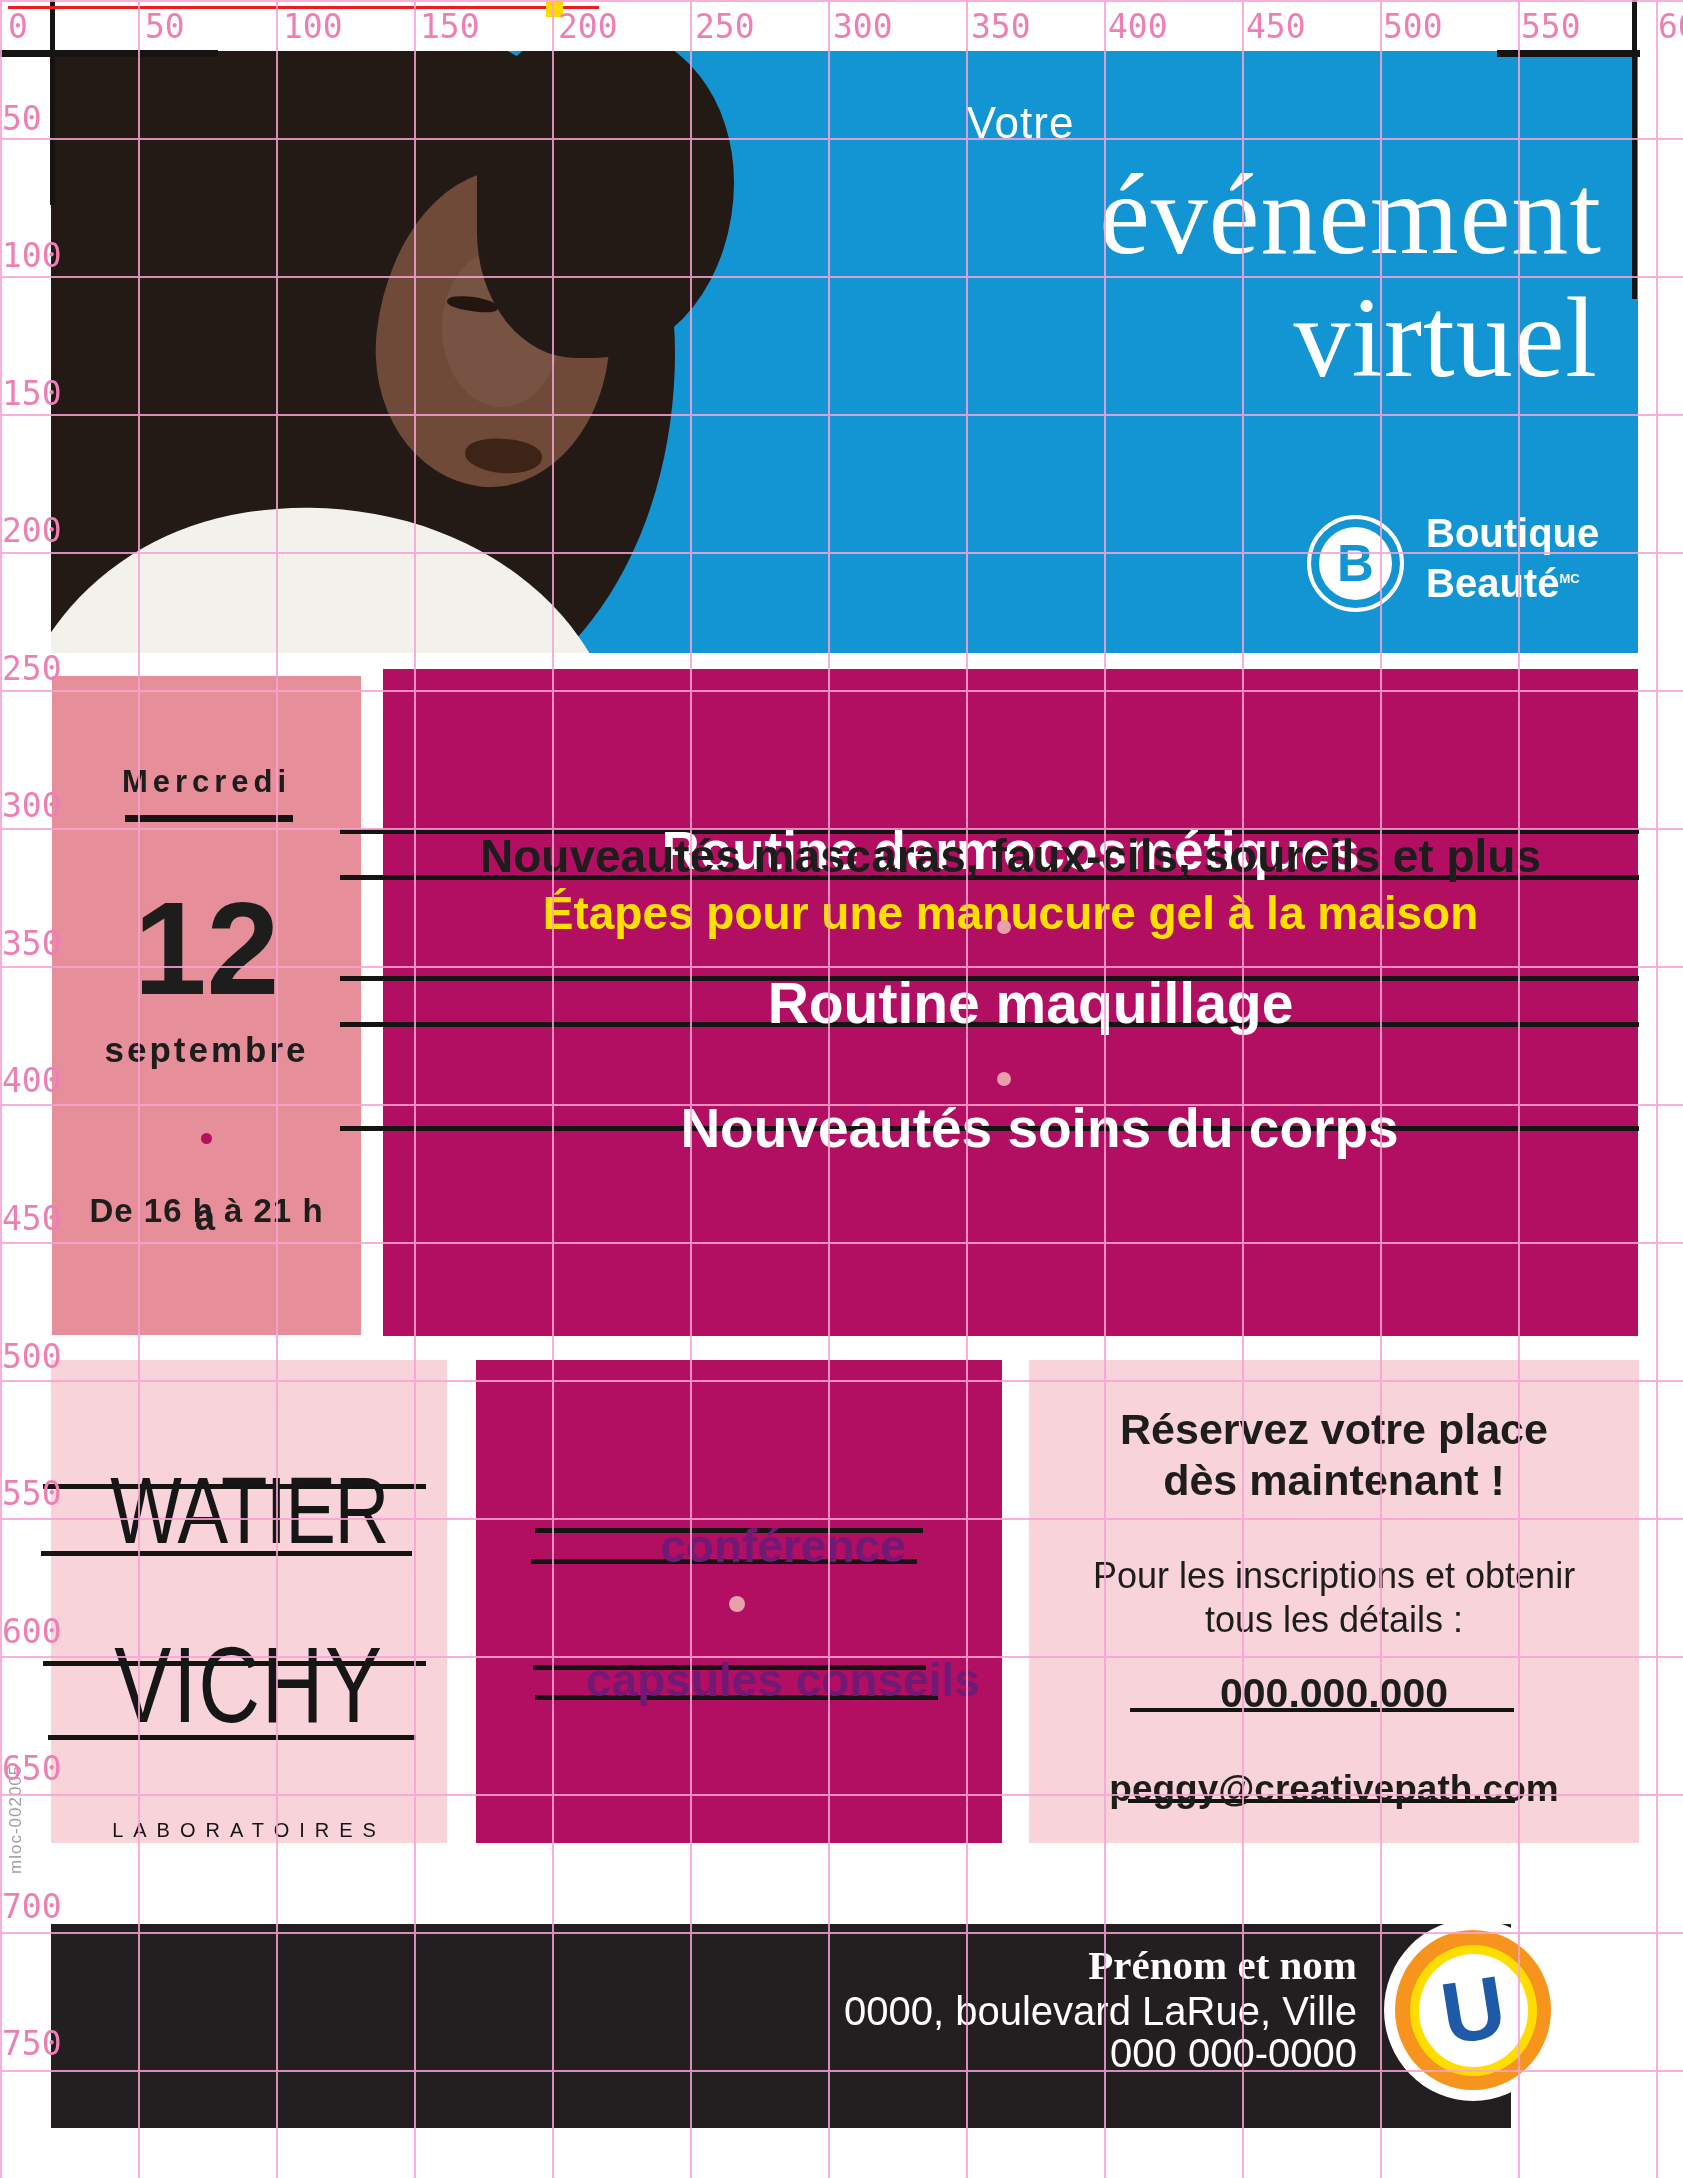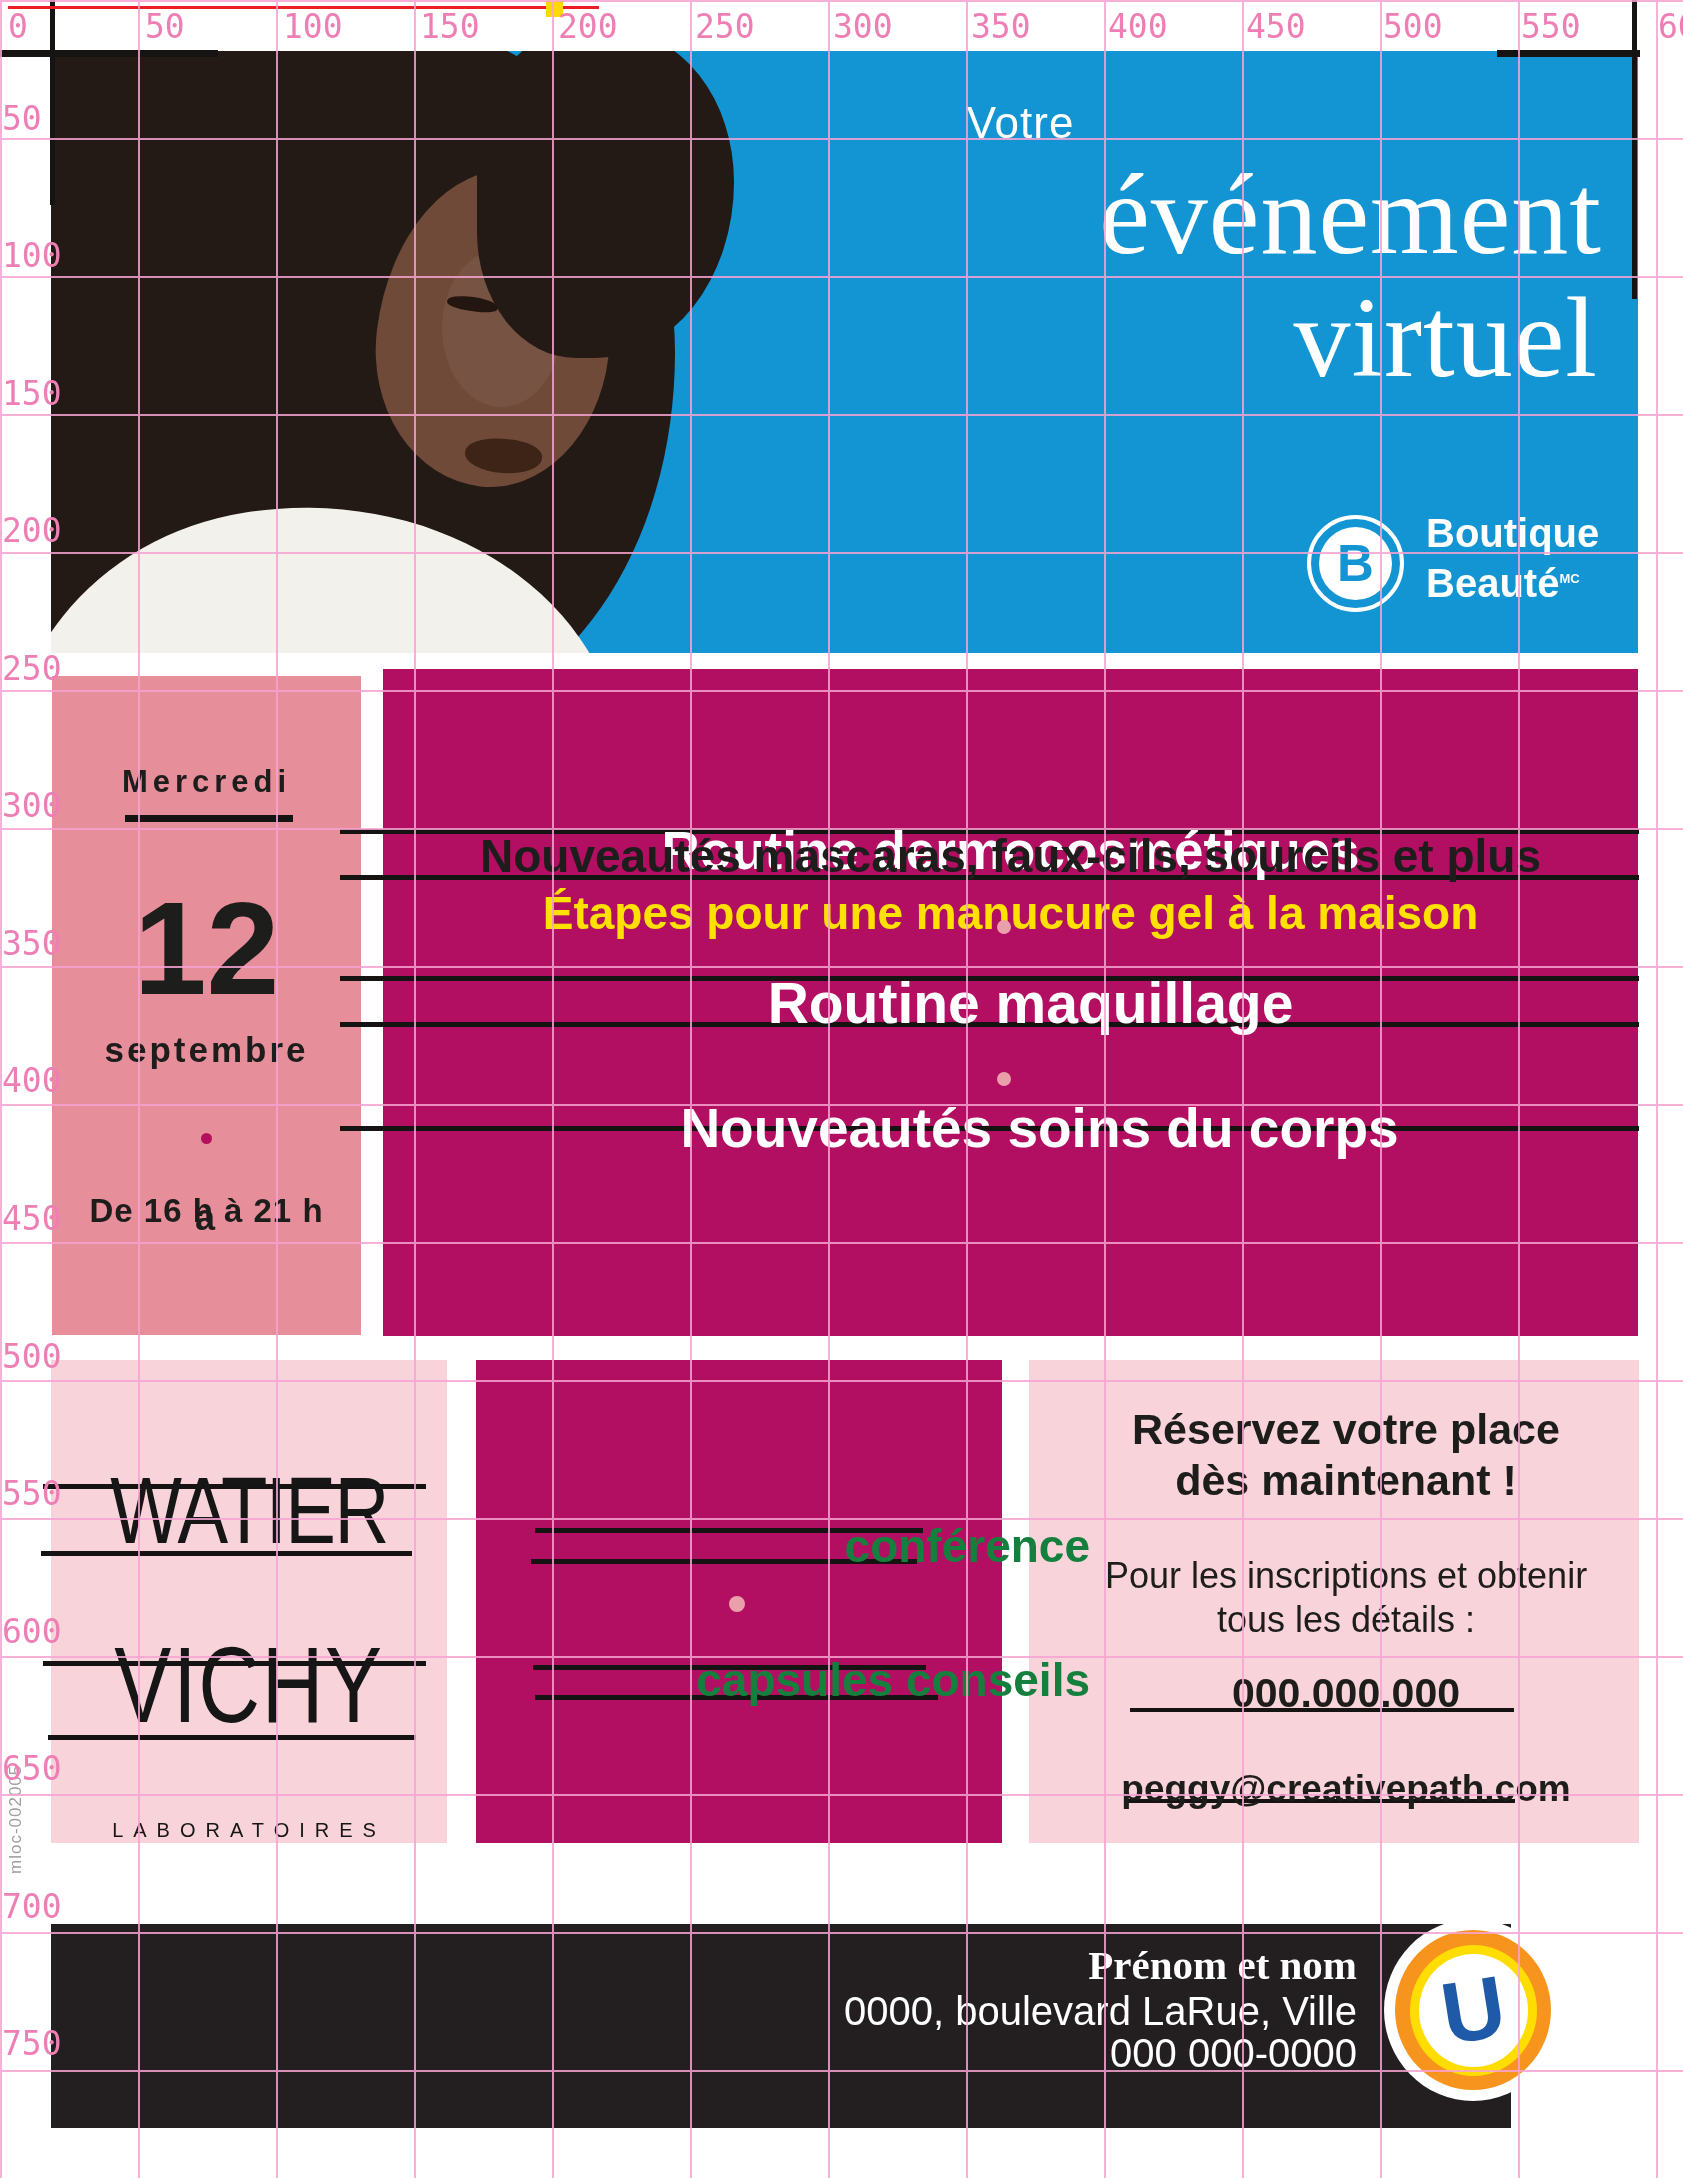--- a/index.html
+++ b/index.html
@@ -46,22 +46,22 @@
   .headline{font-size:114px;font-weight:400;letter-spacing:1px;}
   .brand-circle{position:absolute;width:89px;height:89px;border:4px solid #fff;border-radius:50%;
         display:flex;align-items:center;justify-content:center;}
   .brand-circle .inner{width:73px;height:73px;background:#fff;border-radius:50%;
         display:flex;align-items:center;justify-content:center;
         font-weight:700;font-size:51px;color:var(--blue);}
   .brand-name{font-size:40px;font-weight:700;line-height:45px;color:#fff;}
   .brand-name sup{font-size:13px;font-weight:700;}
   .date-line{left:52px;width:309px;text-align:center;color:#1d1d1b;font-weight:700;}
   .prog-line{left:383px;width:1255px;text-align:center;font-weight:700;}
-  .cta-line{left:1029px;width:610px;text-align:center;padding-left:12px;}
-  .mid-line{left:476px;width:614px;text-align:right;font-weight:700;color:#15803d;}
+  .cta-line{left:1029px;width:610px;text-align:center;}
+  .mid-line{left:476px;width:614px;text-align:center;font-weight:700;color:#701a75;}
   .brandlogo{left:51px;width:396px;text-align:center;color:#161616;}
   .footer-text{right:326px;text-align:right;color:#fff;}
   .dot{position:absolute;border-radius:50%;}
   .guide{position:absolute;background:#161412;}
   .ulogo{position:absolute;border-radius:50%;display:flex;align-items:center;justify-content:center;}
   .side-code{position:absolute;left:6px;top:1725px;height:149px;color:#9e9e9e;font-size:17px;
       letter-spacing:1px;writing-mode:vertical-rl;transform:rotate(180deg);}
 </style>
 </head>
 <body>

